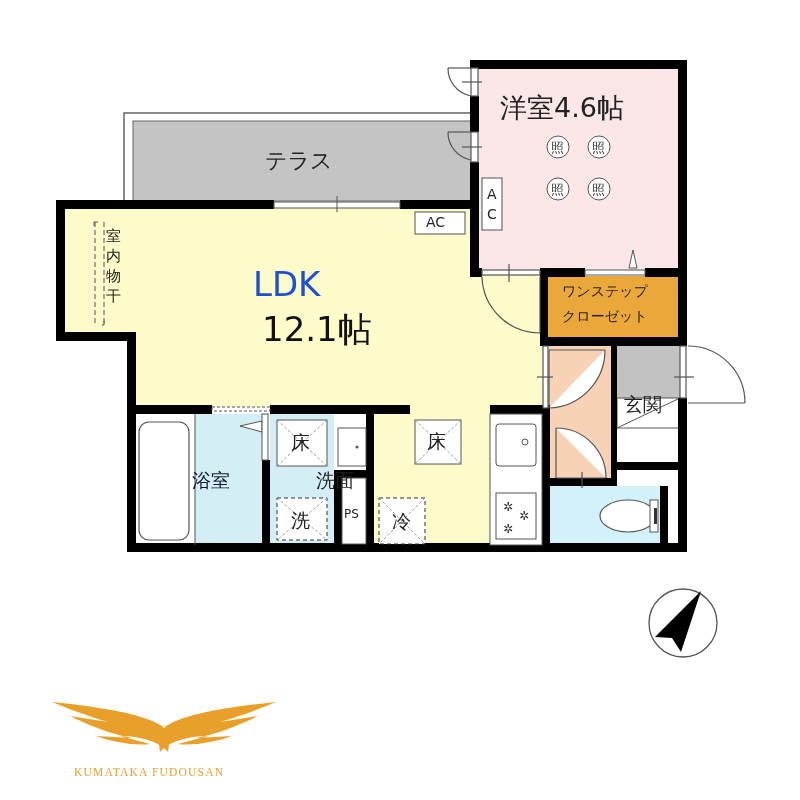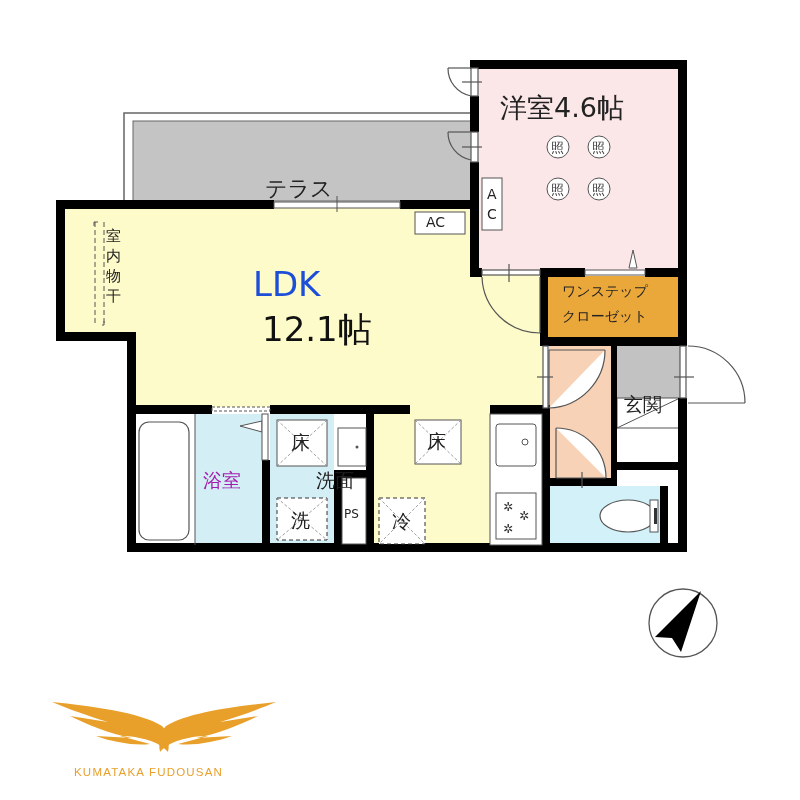--- a/index.html
+++ b/index.html
@@ -1,18 +1,18 @@
 <!DOCTYPE html>
 <html><head>
 <meta charset="utf-8">
 <style>
   html, body { margin:0; padding:0; background:#ffffff; }
   body { width:800px; height:800px; position:relative; overflow:hidden; font-family:"DejaVu Sans", sans-serif; }
   svg { position:absolute; left:0; top:0; }
-  .logo-text { position:absolute; left:74px; top:766px; font-family:Liberation Sans, sans-serif; font-size:11.5px; letter-spacing:1.2px; color:#e9a02a; }
+  .logo-text { position:absolute; left:74px; top:766px; font-family:Liberation Serif, serif; font-size:11.5px; letter-spacing:1.2px; color:#e9a02a; }
 </style>
 </head>
 <body>
 
 <svg width="800" height="800" viewBox="0 0 800 800" xmlns="http://www.w3.org/2000/svg">
 
   <rect x="124" y="113" width="352" height="92" fill="#ffffff" stroke="#666" stroke-width="1.5"></rect>
   <rect x="133" y="121" width="343" height="80" fill="#c4c4c4" stroke="#666" stroke-width="1"></rect>
 
   <polygon points="62,206 472,206 472,272 545,272 545,408 62,408" fill="none"></polygon>
@@ -215,38 +215,38 @@
   </g>
 
   <g fill="#e9a02a">
     <path d="M52,702 C90,706 140,712 162,726 C168,732 170,742 168,752 C160,742 140,736 120,736 L150,744 C135,746 112,742 96,736 L132,738 C110,734 86,724 70,716 L108,722 C88,716 66,708 52,702 Z"></path>
     <path d="M276,702 C238,706 188,712 166,726 C160,732 158,742 160,752 C168,742 188,736 208,736 L178,744 C193,746 216,742 232,736 L196,738 C218,734 242,724 258,716 L220,722 C240,716 262,708 276,702 Z"></path>
   </g>
 </svg>
 
 <div style="position:absolute;left:0;top:0;width:800px;height:800px;font-family:'DejaVu Sans',sans-serif;">
   <div style="position:absolute;left:500px;top:90px;font-size:27px;color:#222;">洋室4.6帖</div>
-  <div style="position:absolute;left:265px;top:146px;font-size:22px;color:#222;margin-top:28px;">テラス</div>
+  <div style="position:absolute;left:265px;top:146px;font-size:22px;color:#222;">テラス</div>
   <div style="position:absolute;left:253px;top:264px;font-size:34px;color:#1d4ed8;">LDK</div>
   <div style="position:absolute;left:262px;top:307px;font-size:34px;color:#111;">12.1帖</div>
   <div style="position:absolute;left:106px;top:226px;font-size:15px;line-height:20px;width:16px;color:#222;word-break:break-all;">室内物干</div>
   <div style="position:absolute;left:426px;top:214px;font-size:14px;color:#222;">AC</div>
   <div style="position:absolute;left:487px;top:184px;font-size:14px;line-height:20px;width:10px;color:#222;word-break:break-all;">AC</div>
 
   <div style="position:absolute;left:551px;top:139px;font-size:13px;color:#333;">照</div>
   <div style="position:absolute;left:592px;top:139px;font-size:13px;color:#333;">照</div>
   <div style="position:absolute;left:551px;top:181px;font-size:13px;color:#333;">照</div>
   <div style="position:absolute;left:592px;top:181px;font-size:13px;color:#333;">照</div>
 
   <div style="position:absolute;left:562px;top:283px;font-size:14px;color:#222;">ワンステップ</div>
   <div style="position:absolute;left:562px;top:308px;font-size:14px;color:#222;">クローゼット</div>
 
   <div style="position:absolute;left:624px;top:372px;font-size:19px;color:#222;margin-top:20px;">玄関</div>
 
-  <div style="position:absolute;left:203px;top:468px;font-size:19px;color:#a21caf;text-align:right;">浴室</div>
+  <div style="position:absolute;left:192px;top:468px;font-size:19px;color:#0f172a;text-align:right;">浴室</div>
   <div style="position:absolute;left:276px;top:468px;font-size:19px;color:#222;margin-left:40px;">洗面</div>
 
   <div style="position:absolute;left:291px;top:430px;font-size:19px;color:#222;">床</div>
   <div style="position:absolute;left:291px;top:508px;font-size:19px;color:#222;">洗</div>
   <div style="position:absolute;left:344px;top:507px;font-size:12px;color:#222;">PS</div>
   <div style="position:absolute;left:427px;top:429px;font-size:19px;color:#222;">床</div>
   <div style="position:absolute;left:392px;top:509px;font-size:19px;color:#222;">冷</div>
 
   <div class="logo-text">KUMATAKA FUDOUSAN</div>
 </div>

